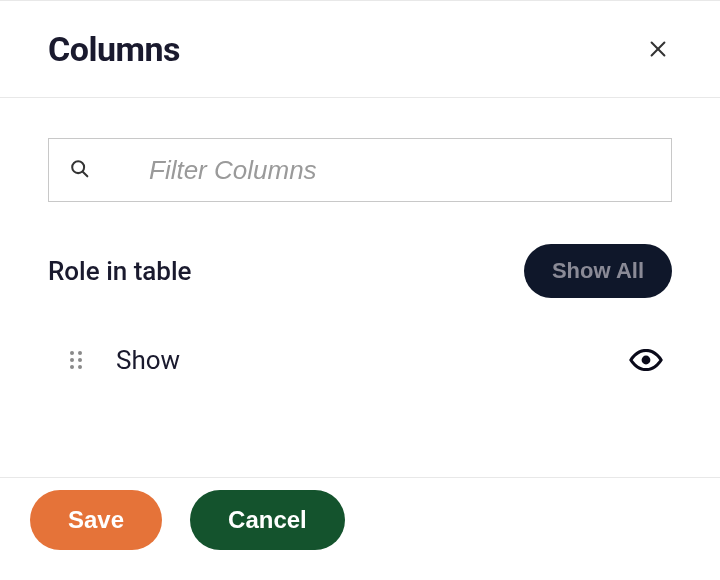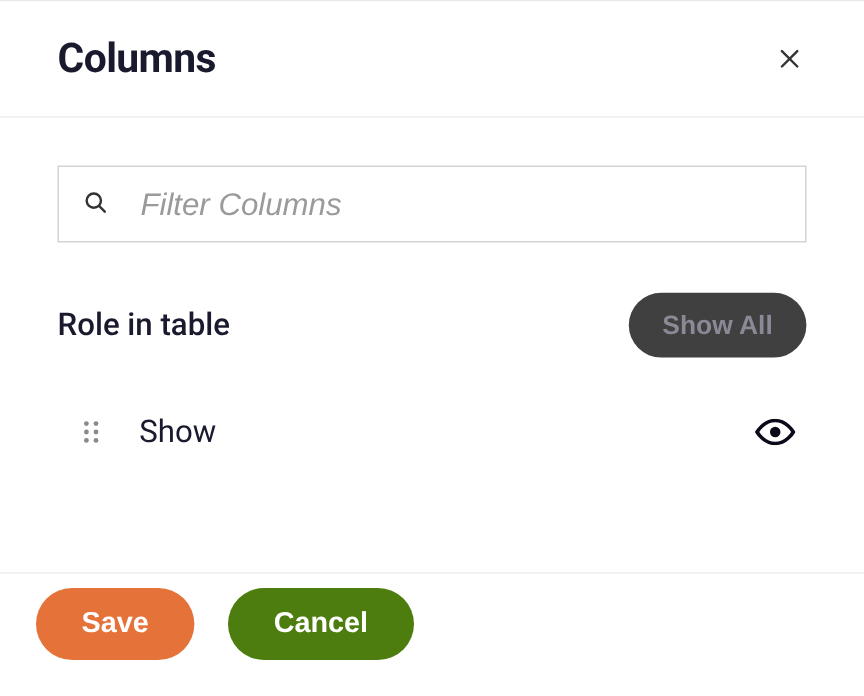--- a/index.html
+++ b/index.html
@@ -2,35 +2,35 @@
 <html><head>
 <meta charset="utf-8">
 <style>
   * { box-sizing: border-box; margin: 0; padding: 0; }
   html, body { width: 720px; height: 580px; font-family: -apple-system, BlinkMacSystemFont, "Segoe UI", Roboto, "Helvetica Neue", Arial, sans-serif; background: #fff; color: #1a1a2e; }
   .modal { width: 100%; height: 100%; display: flex; flex-direction: column; }
   .header { display: flex; align-items: center; justify-content: space-between; padding: 28px 48px 28px 48px; border-top: 1px solid #e8e8e8; border-bottom: 1px solid #e8e8e8; }
   .title { font-size: 34px; font-weight: 700; letter-spacing: -0.5px; color: #1a1a2e; }
   .close-icon { width: 28px; height: 28px; cursor: pointer; display: flex; align-items: center; justify-content: center; }
   .body { flex: 1; padding: 40px 48px 20px 48px; }
-  .search-wrap { position: relative; border: 1px solid #c8c8c8; height: 64px; display: flex; align-items: center; padding: 0 20px; }
+  .search-wrap { position: relative; border: 1px solid #c8c8c8; height: 64px; display: flex; align-items: center; padding: 0 20px; gap: 32px; }
   .search-icon { width: 24px; height: 24px; color: #333; flex-shrink: 0; }
   .search-input { border: none; outline: none; font-size: 26px; font-style: italic; color: #333; padding-left: 24px; width: 100%; background: transparent; }
   .search-input::placeholder { color: #9a9a9a; font-style: italic; }
   .section-row { display: flex; align-items: center; justify-content: space-between; margin-top: 42px; }
   .section-label { font-size: 26px; font-weight: 500; color: #1a1a2e; }
-  .showall-btn { background: #404040; color: #8a8a96; font-size: 22px; font-weight: 600; border: none; border-radius: 28px; padding: 14px 28px; cursor: pointer; }
+  .showall-btn { background: #0f172a; color: #8a8a96; font-size: 22px; font-weight: 600; border: none; border-radius: 28px; padding: 14px 28px; cursor: pointer; }
   .col-row { display: flex; align-items: center; margin-top: 44px; padding: 0 8px 0 16px; }
   .drag-handle { width: 24px; height: 28px; cursor: grab; display: flex; align-items: center; justify-content: center; color: #8a8a8a; }
   .col-name { font-size: 26px; color: #1a1a2e; margin-left: 28px; flex: 1; }
   .eye-icon { width: 36px; height: 36px; cursor: pointer; display: flex; align-items: center; justify-content: center; }
   .footer { border-top: 1px solid #e8e8e8; padding: 12px 30px 30px 30px; display: flex; gap: 28px; }
   .btn { border: none; border-radius: 32px; font-size: 24px; font-weight: 700; padding: 16px 38px; cursor: pointer; }
   .btn-save { background: #e57339; color: #fff; }
-  .btn-cancel { background: #4d7c0f; color: #fff; }
+  .btn-cancel { background: #14532d; color: #fff; }
 </style>
 </head>
 <body>
 
 <div class="modal">
 
   <div class="header">
     <h1 class="title">Columns</h1>
     <div class="close-icon">
       <svg viewBox="0 0 24 24" width="22" height="22" fill="none" stroke="#333" stroke-width="2.2" stroke-linecap="round">

